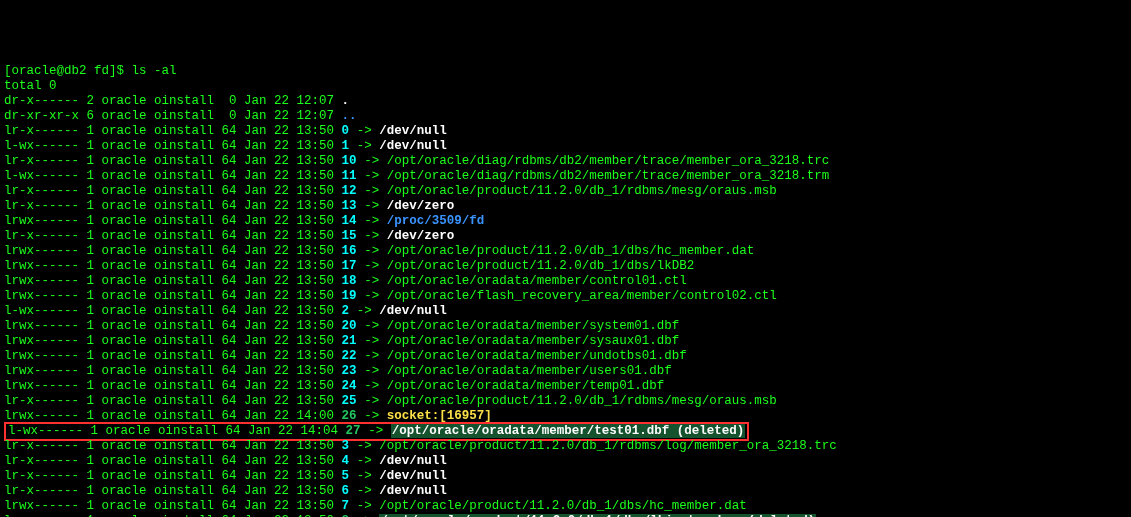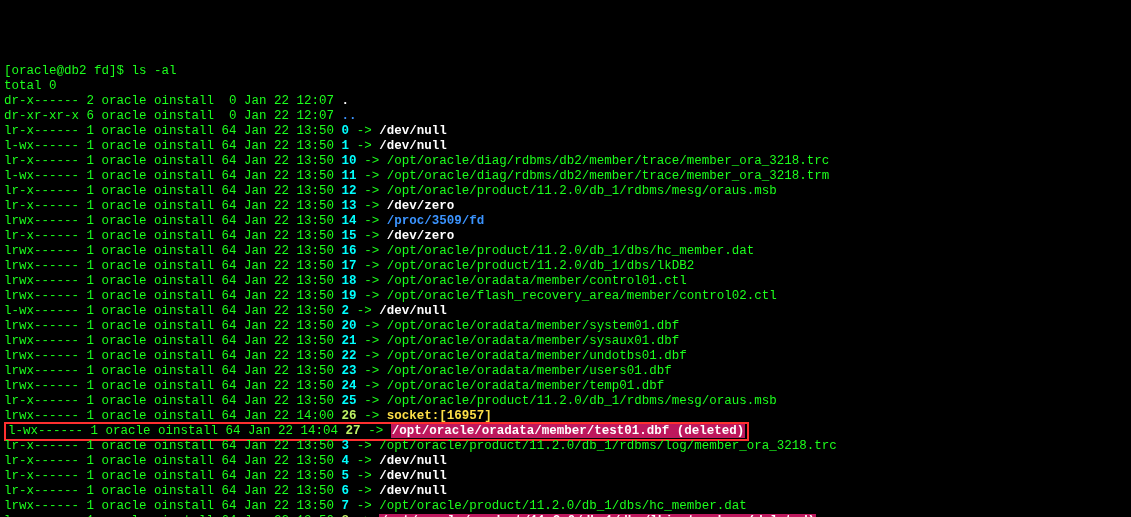--- a/index.html
+++ b/index.html
@@ -12,31 +12,31 @@
     color: #1cff1c;
     white-space: pre;
     overflow-x: auto;
     width: 1131px;
     box-sizing: border-box;
   }
   .line { display: block; font-family: Liberation Mono, monospace; }
   .white { color: #ffffff; font-weight: bold; }
   .blue { color: #3b94ff; font-weight: bold; }
   .cyan { color: #00ffff; font-weight: bold; }
-  .red { color: #bef264; font-weight: bold; }
+  .red { color: #22c55e; font-weight: bold; }
   .yellow { color: #fde047; font-weight: bold; }
   .g { color: #1cff1c; }
   .box {
     border: 2px solid #ff3030;
     display: inline-block;
     padding: 0 2px;
     margin: -2px 0;
     box-sizing: border-box;
   }
-  .bgred { background: #be185d; color: #ffffff; font-weight: bold; padding: 0 1px; }
+  .bgred { background: #14532d; color: #ffffff; font-weight: bold; padding: 0 1px; }
 </style>
 </head>
 <body>
 
 
 
 <div id="term"><span class="line"><span class="g">[</span><span class="g">oracle@db2 </span><span class="g">fd</span><span class="g">]$ </span><span class="g">ls -al</span></span><span class="line"><span class="g">total 0</span></span><span class="line"><span class="g">dr-x------ </span><span class="g">2 </span><span class="g">oracle </span><span class="g">oinstall </span><span class="g"> 0 </span><span class="g">Jan 22 12:07 </span><span class="white">.</span></span><span class="line"><span class="g">dr-xr-xr-x </span><span class="g">6 </span><span class="g">oracle </span><span class="g">oinstall </span><span class="g"> 0 </span><span class="g">Jan 22 12:07 </span><span class="blue">..</span></span><span class="line"><span class="g">lr-x------ </span><span class="g">1 </span><span class="g">oracle </span><span class="g">oinstall </span><span class="g">64 </span><span class="g">Jan 22 13:50 </span><span class="cyan">0</span><span class="g"> -&gt; </span><span class="white">/dev/null</span></span><span class="line"><span class="g">l-wx------ </span><span class="g">1 </span><span class="g">oracle </span><span class="g">oinstall </span><span class="g">64 </span><span class="g">Jan 22 13:50 </span><span class="cyan">1</span><span class="g"> -&gt; </span><span class="white">/dev/null</span></span><span class="line"><span class="g">lr-x------ </span><span class="g">1 </span><span class="g">oracle </span><span class="g">oinstall </span><span class="g">64 </span><span class="g">Jan 22 13:50 </span><span class="cyan">10</span><span class="g"> -&gt; </span><span class="g">/opt/oracle/diag/rdbms/db2/member/trace/member_ora_3218.trc</span></span><span class="line"><span class="g">l-wx------ </span><span class="g">1 </span><span class="g">oracle </span><span class="g">oinstall </span><span class="g">64 </span><span class="g">Jan 22 13:50 </span><span class="cyan">11</span><span class="g"> -&gt; </span><span class="g">/opt/oracle/diag/rdbms/db2/member/trace/member_ora_3218.trm</span></span><span class="line"><span class="g">lr-x------ </span><span class="g">1 </span><span class="g">oracle </span><span class="g">oinstall </span><span class="g">64 </span><span class="g">Jan 22 13:50 </span><span class="cyan">12</span><span class="g"> -&gt; </span><span class="g">/opt/oracle/product/11.2.0/db_1/rdbms/mesg/oraus.msb</span></span><span class="line"><span class="g">lr-x------ </span><span class="g">1 </span><span class="g">oracle </span><span class="g">oinstall </span><span class="g">64 </span><span class="g">Jan 22 13:50 </span><span class="cyan">13</span><span class="g"> -&gt; </span><span class="white">/dev/zero</span></span><span class="line"><span class="g">lrwx------ </span><span class="g">1 </span><span class="g">oracle </span><span class="g">oinstall </span><span class="g">64 </span><span class="g">Jan 22 13:50 </span><span class="cyan">14</span><span class="g"> -&gt; </span><span class="blue">/proc/3509/fd</span></span><span class="line"><span class="g">lr-x------ </span><span class="g">1 </span><span class="g">oracle </span><span class="g">oinstall </span><span class="g">64 </span><span class="g">Jan 22 13:50 </span><span class="cyan">15</span><span class="g"> -&gt; </span><span class="white">/dev/zero</span></span><span class="line"><span class="g">lrwx------ </span><span class="g">1 </span><span class="g">oracle </span><span class="g">oinstall </span><span class="g">64 </span><span class="g">Jan 22 13:50 </span><span class="cyan">16</span><span class="g"> -&gt; </span><span class="g">/opt/oracle/product/11.2.0/db_1/dbs/hc_member.dat</span></span><span class="line"><span class="g">lrwx------ </span><span class="g">1 </span><span class="g">oracle </span><span class="g">oinstall </span><span class="g">64 </span><span class="g">Jan 22 13:50 </span><span class="cyan">17</span><span class="g"> -&gt; </span><span class="g">/opt/oracle/product/11.2.0/db_1/dbs/lkDB2</span></span><span class="line"><span class="g">lrwx------ </span><span class="g">1 </span><span class="g">oracle </span><span class="g">oinstall </span><span class="g">64 </span><span class="g">Jan 22 13:50 </span><span class="cyan">18</span><span class="g"> -&gt; </span><span class="g">/opt/oracle/oradata/member/control01.ctl</span></span><span class="line"><span class="g">lrwx------ </span><span class="g">1 </span><span class="g">oracle </span><span class="g">oinstall </span><span class="g">64 </span><span class="g">Jan 22 13:50 </span><span class="cyan">19</span><span class="g"> -&gt; </span><span class="g">/opt/oracle/flash_recovery_area/member/control02.ctl</span></span><span class="line"><span class="g">l-wx------ </span><span class="g">1 </span><span class="g">oracle </span><span class="g">oinstall </span><span class="g">64 </span><span class="g">Jan 22 13:50 </span><span class="cyan">2</span><span class="g"> -&gt; </span><span class="white">/dev/null</span></span><span class="line"><span class="g">lrwx------ </span><span class="g">1 </span><span class="g">oracle </span><span class="g">oinstall </span><span class="g">64 </span><span class="g">Jan 22 13:50 </span><span class="cyan">20</span><span class="g"> -&gt; </span><span class="g">/opt/oracle/oradata/member/system01.dbf</span></span><span class="line"><span class="g">lrwx------ </span><span class="g">1 </span><span class="g">oracle </span><span class="g">oinstall </span><span class="g">64 </span><span class="g">Jan 22 13:50 </span><span class="cyan">21</span><span class="g"> -&gt; </span><span class="g">/opt/oracle/oradata/member/sysaux01.dbf</span></span><span class="line"><span class="g">lrwx------ </span><span class="g">1 </span><span class="g">oracle </span><span class="g">oinstall </span><span class="g">64 </span><span class="g">Jan 22 13:50 </span><span class="cyan">22</span><span class="g"> -&gt; </span><span class="g">/opt/oracle/oradata/member/undotbs01.dbf</span></span><span class="line"><span class="g">lrwx------ </span><span class="g">1 </span><span class="g">oracle </span><span class="g">oinstall </span><span class="g">64 </span><span class="g">Jan 22 13:50 </span><span class="cyan">23</span><span class="g"> -&gt; </span><span class="g">/opt/oracle/oradata/member/users01.dbf</span></span><span class="line"><span class="g">lrwx------ </span><span class="g">1 </span><span class="g">oracle </span><span class="g">oinstall </span><span class="g">64 </span><span class="g">Jan 22 13:50 </span><span class="cyan">24</span><span class="g"> -&gt; </span><span class="g">/opt/oracle/oradata/member/temp01.dbf</span></span><span class="line"><span class="g">lr-x------ </span><span class="g">1 </span><span class="g">oracle </span><span class="g">oinstall </span><span class="g">64 </span><span class="g">Jan 22 13:50 </span><span class="cyan">25</span><span class="g"> -&gt; </span><span class="g">/opt/oracle/product/11.2.0/db_1/rdbms/mesg/oraus.msb</span></span><span class="line"><span class="g">lrwx------ </span><span class="g">1 </span><span class="g">oracle </span><span class="g">oinstall </span><span class="g">64 </span><span class="g">Jan 22 14:00 </span><span class="red">26</span><span class="g"> -&gt; </span><span class="yellow">socket:[16957]</span></span><span class="line"><span class="box"><span class="g">l-wx------ </span><span class="g">1 </span><span class="g">oracle </span><span class="g">oinstall </span><span class="g">64 </span><span class="g">Jan 22 14:04 </span><span class="red">27</span><span class="g"> -&gt; </span><span class="bgred">/opt/oracle/oradata/member/test01.dbf (deleted)</span></span></span><span class="line"><span class="g">lr-x------ </span><span class="g">1 </span><span class="g">oracle </span><span class="g">oinstall </span><span class="g">64 </span><span class="g">Jan 22 13:50 </span><span class="cyan">3</span><span class="g"> -&gt; </span><span class="g">/opt/oracle/product/11.2.0/db_1/rdbms/log/member_ora_3218.trc</span></span><span class="line"><span class="g">lr-x------ </span><span class="g">1 </span><span class="g">oracle </span><span class="g">oinstall </span><span class="g">64 </span><span class="g">Jan 22 13:50 </span><span class="cyan">4</span><span class="g"> -&gt; </span><span class="white">/dev/null</span></span><span class="line"><span class="g">lr-x------ </span><span class="g">1 </span><span class="g">oracle </span><span class="g">oinstall </span><span class="g">64 </span><span class="g">Jan 22 13:50 </span><span class="cyan">5</span><span class="g"> -&gt; </span><span class="white">/dev/null</span></span><span class="line"><span class="g">lr-x------ </span><span class="g">1 </span><span class="g">oracle </span><span class="g">oinstall </span><span class="g">64 </span><span class="g">Jan 22 13:50 </span><span class="cyan">6</span><span class="g"> -&gt; </span><span class="white">/dev/null</span></span><span class="line"><span class="g">lrwx------ </span><span class="g">1 </span><span class="g">oracle </span><span class="g">oinstall </span><span class="g">64 </span><span class="g">Jan 22 13:50 </span><span class="cyan">7</span><span class="g"> -&gt; </span><span class="g">/opt/oracle/product/11.2.0/db_1/dbs/hc_member.dat</span></span><span class="line"><span class="g">lrwx------ </span><span class="g">1 </span><span class="g">oracle </span><span class="g">oinstall </span><span class="g">64 </span><span class="g">Jan 22 13:50 </span><span class="red">8</span><span class="g"> -&gt; </span><span class="bgred">/opt/oracle/product/11.2.0/db_1/dbs/lkinstmember (deleted)</span></span></div>
 
 
 

